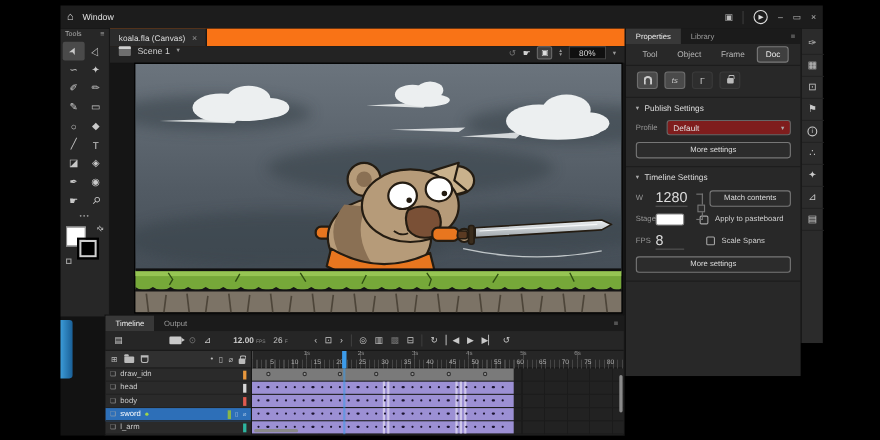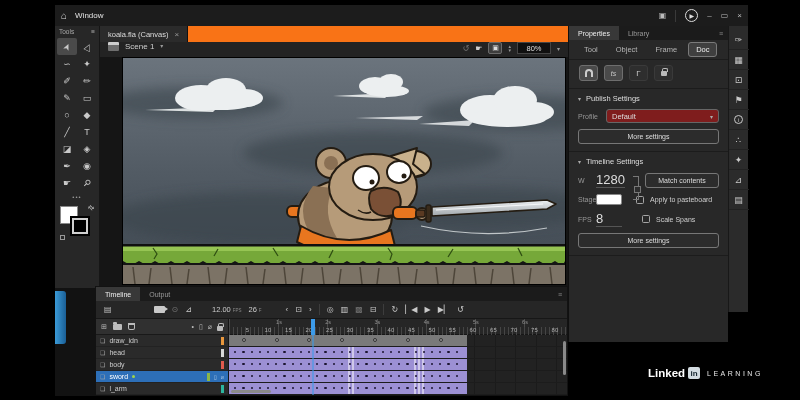--- a/index.html
+++ b/index.html
@@ -400,21 +400,21 @@
       <span class="tl-menu">≡</span>
     </div>
     <div class="tl-toolbar">
       <span class="tli">▤</span>
       <span style="width:28px;"></span>
       <span class="ic-cam"></span>
       <span class="tli dim">⊙</span>
       <span class="tli">⊿</span>
       <span style="width:6px;"></span>
       <span class="fpsgrp">
-        <b style="font-weight:normal;">12.00</b>
+        <b style="font-weight:bold;">12.00</b>
         <i class="unit">FPS</i>
       </span>
       <span class="fpsgrp">
         <b style="font-weight:normal;">26</b>
         <i class="unit">F</i>
       </span>
       <span style="width:10px;"></span>
       <span class="tli">‹</span>
       <span class="tli">⊡</span>
       <span class="tli">›</span>
@@ -764,19 +764,14 @@
       <span class="dock-item">
         <i>▤</i>
       </span>
     </div>
 
   <div class="blk" style="left:568px;top:342px;width:180px;height:58px;"></div>
   <div class="blk" style="left:728px;top:312px;width:20px;height:30px;"></div>
   <div class="blk" style="left:55px;top:288px;width:40px;height:108px;background:#121212;"></div>
   <div id="blue-accent"></div>
 
-  <div id="linkedin">
-    <span class="ln">Linked</span>
-    <span class="inbox">in</span>
-    <span class="lrn">LEARNING</span>
-  </div>
 
 </div>
 
 </body></html>

